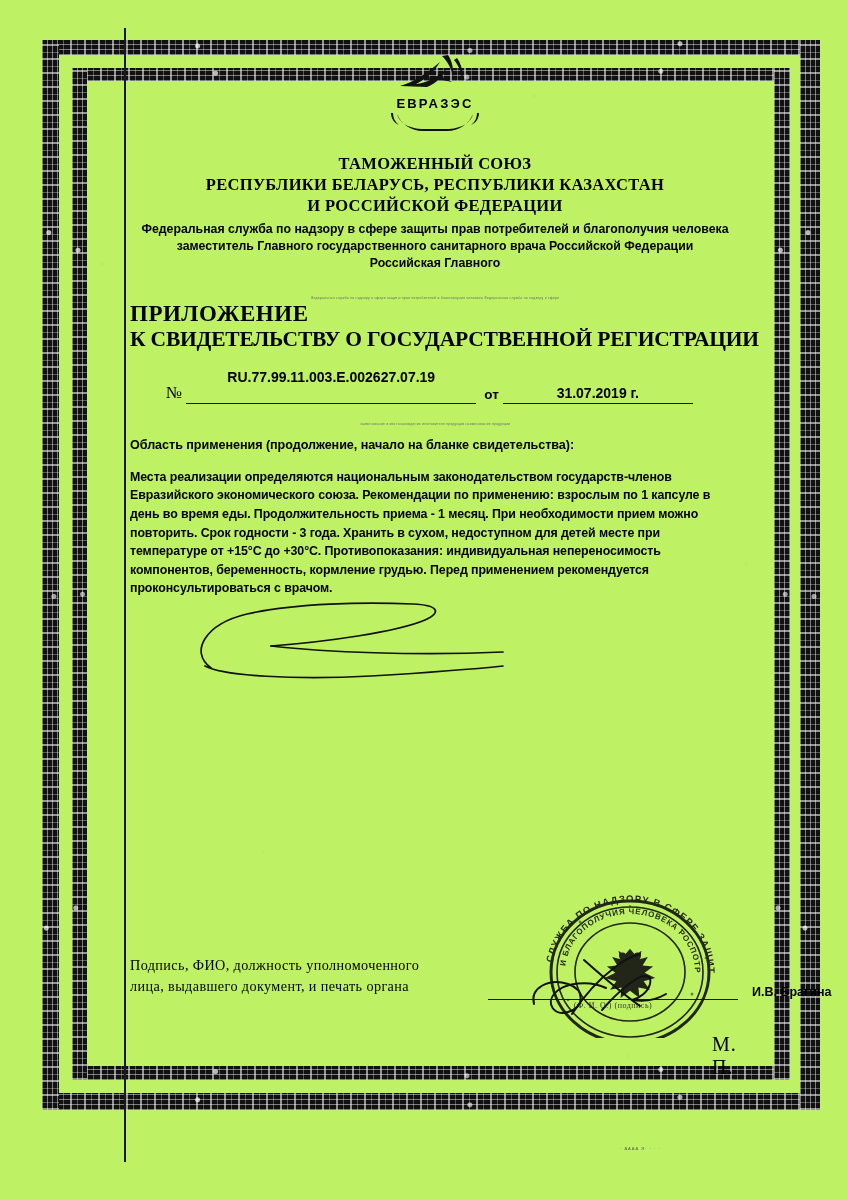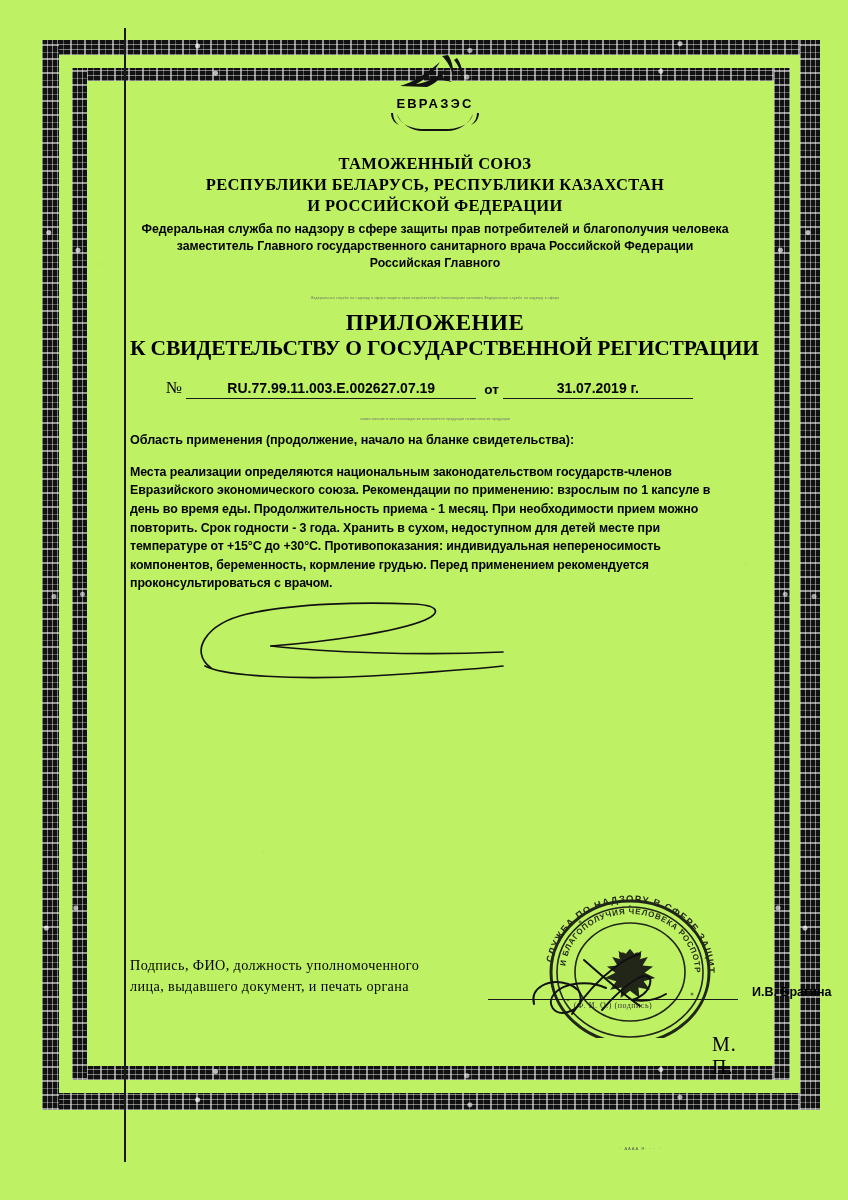--- a/index.html
+++ b/index.html
@@ -149,26 +149,25 @@
     font-size: 3.4px;
     color: #6a6a6a;
     letter-spacing: .25px;
     white-space: nowrap;
     overflow: hidden;
     filter: blur(.25px);
     margin-top: 24px;
   }
 
   .title-main {
-    text-align: center;
+    text-align: left;
     font-family: "Liberation Serif", serif;
     font-weight: bold;
     font-size: 23px;
     letter-spacing: .5px;
-    margin-top: 9px;
     line-height: 1.18;
   }
   .title-main .line2 {
     font-size: 21.5px;
     letter-spacing: -.2px;
     display: block;
     white-space: nowrap;
   }
 
   
@@ -184,21 +183,21 @@
     font-size: 17px;
     font-weight: normal;
     padding-bottom: 1px;
   }
   .num-field {
     flex: 0 0 290px;
     text-align: center;
     font-weight: bold;
     font-size: 14px;
     border-bottom: 1.3px solid #1a1a1a;
-    padding-bottom: 2px;
+    padding-bottom: 18px;
     margin: 0 4px;
   }
   .ot-label {
     font-weight: bold;
     font-size: 13.5px;
     padding: 0 4px 2px;
   }
   .date-field {
     flex: 0 0 190px;
     text-align: center;

